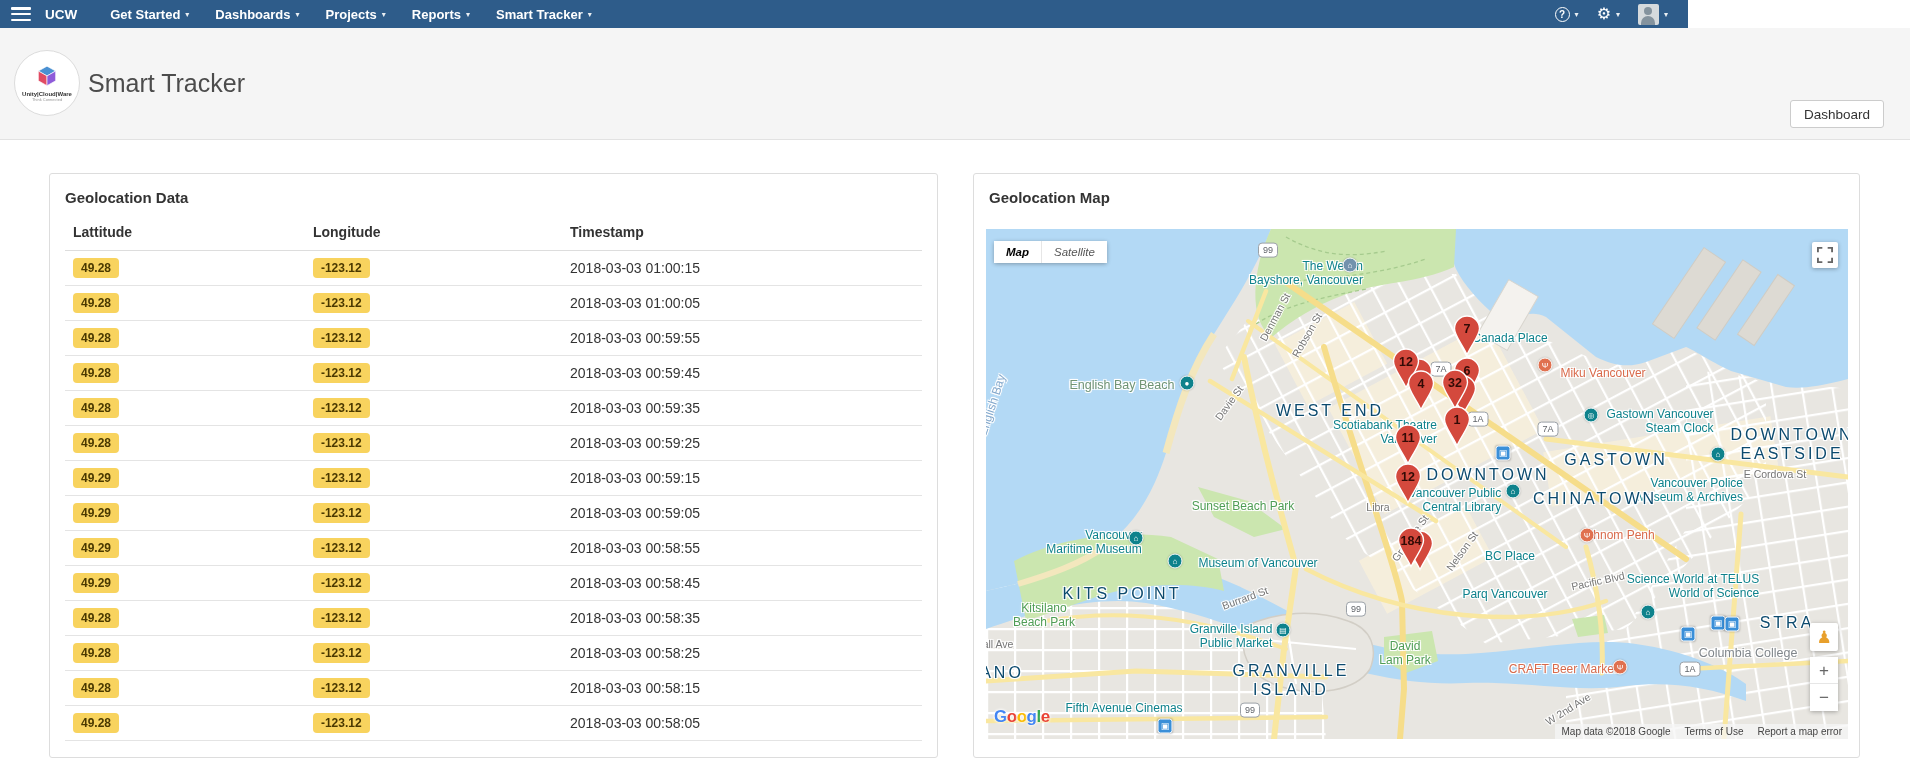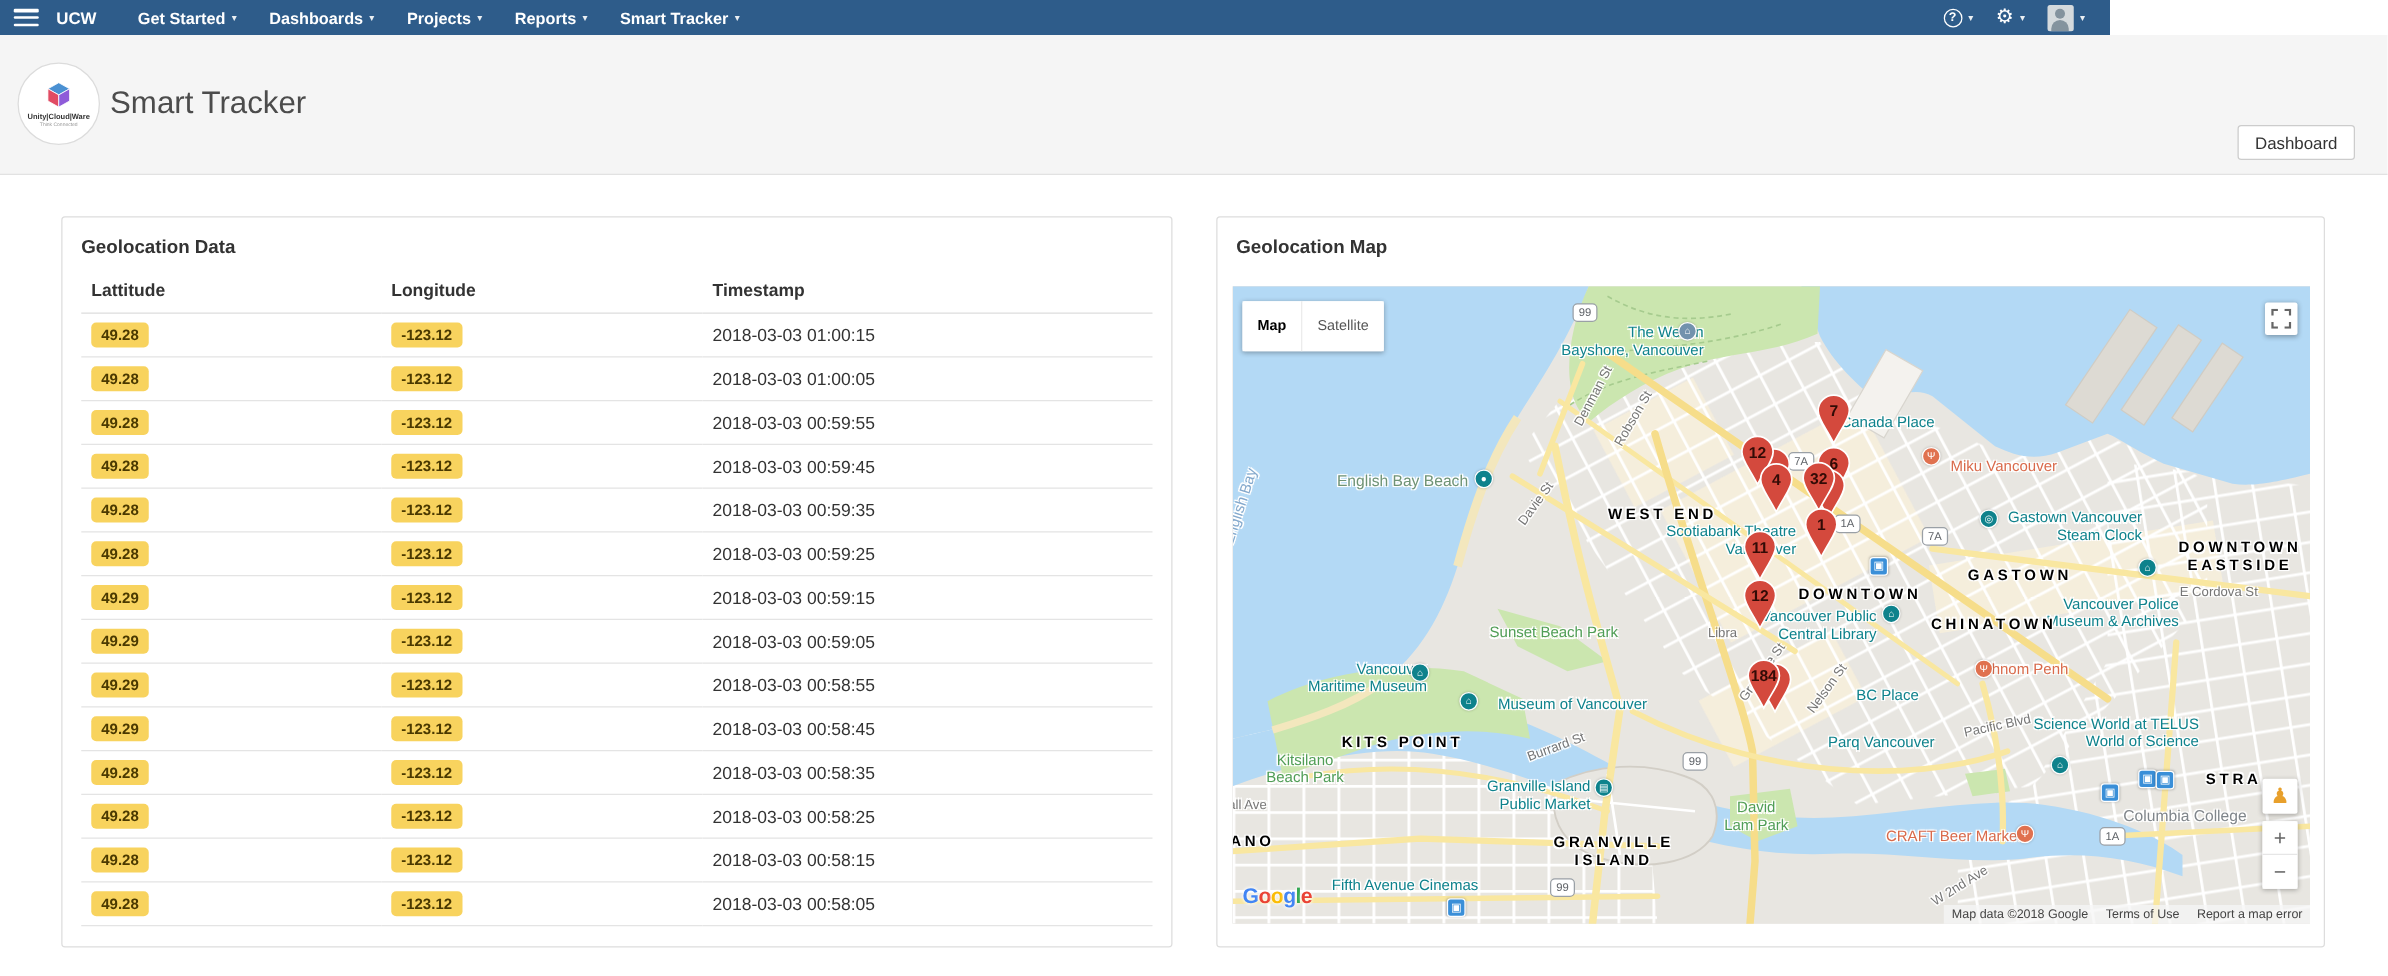--- a/index.html
+++ b/index.html
@@ -64,39 +64,39 @@
     background:#e8e6e1; overflow:hidden; }
   .map-svg { position:absolute; left:0; top:0; }
   .mlayer { position:absolute; left:0; top:0; width:100%; height:100%; }
   .mlabel { position:absolute; transform:translate(-50%,-50%); white-space:nowrap; text-align:center;
     line-height:1.18;
     text-shadow:-1px -1px 0 #fff,1px -1px 0 #fff,-1px 1px 0 #fff,1px 1px 0 #fff,0 0 3px #fff; }
   .mlabel.poi    { color:#0e828c; font-size:12px;text-align:right; }
   .mlabel.food   { color:#d96a4b; font-size:12px; }
   .mlabel.park   { color:#4f9d55; font-size:12px; }
   .mlabel.beach  { color:#6f9375; font-size:12.5px; }
-  .mlabel.area   { color:#000000; font-size:12px; font-weight:bold; letter-spacing:3px; }
+  .mlabel.area   { color:#0c4a6e; font-size:16px; font-weight:normal; letter-spacing:3px; }
   .mlabel.road   { color:#767676; font-size:10.5px; }
   .mlabel.school { color:#80868b; font-size:12.5px; }
   .mlabel.water  { color:#85a9cc; font-size:12px; }
   .micon { position:absolute; width:15px; height:15px; border-radius:50%;
     border:1.5px solid #fff; box-shadow:0 0 2px rgba(0,0,0,.25);
     transform:translate(-50%,-50%); display:flex; align-items:center; justify-content:center;
     color:#fff; font-size:8px; line-height:1; }
   .micon.sq { border-radius:3px; font-size:9px; }
   .shield { position:absolute; transform:translate(-50%,-50%); background:#fff;
     border:1px solid #9aa0a6; border-radius:4px; font-size:9px; color:#5f6368;
     padding:1px 4px; line-height:1.2; }
   .marker { position:absolute; width:28px; height:41px; cursor:pointer; }
 
   
   .ctrl { box-shadow:0 1px 4px rgba(0,0,0,.3); background:#fff; border-radius:2px; }
   .maptype { position:absolute; left:8px; top:12px; display:flex; z-index:30; }
-  .maptype button { font-family:inherit; background:#fff; border:none; height:40px; padding:0 12px;
-    font-size:11.5px; cursor:pointer; }
+  .maptype button { font-family:inherit; background:#fff; border:none; height:22px; padding:0 12px;
+    font-size:11.5px; cursor:pointer;font-style:italic; }
   .maptype button.sel { font-weight:bold; color:#000; border-right:1px solid #e6e6e6; }
   .maptype button.unsel { color:#565656; }
   .fullscreen-btn { position:absolute; right:10px; top:13px; width:26px; height:26px; z-index:30;
     display:flex; align-items:center; justify-content:center; cursor:pointer; }
   .pegman { position:absolute; right:10px; top:394px; width:28px; height:28px; z-index:30;
     display:flex; align-items:center; justify-content:center; color:#e8a02c; font-size:17px; cursor:grab; }
   .zoombox { position:absolute; right:10px; top:428px; width:28px; z-index:30; display:flex; flex-direction:column; }
   .zoombox button { font-family:inherit; background:#fff; border:none; width:28px; height:27px;
     font-size:17px; color:#666; cursor:pointer; line-height:1; }
   .zoombox .zin { border-bottom:1px solid #e6e6e6; }

